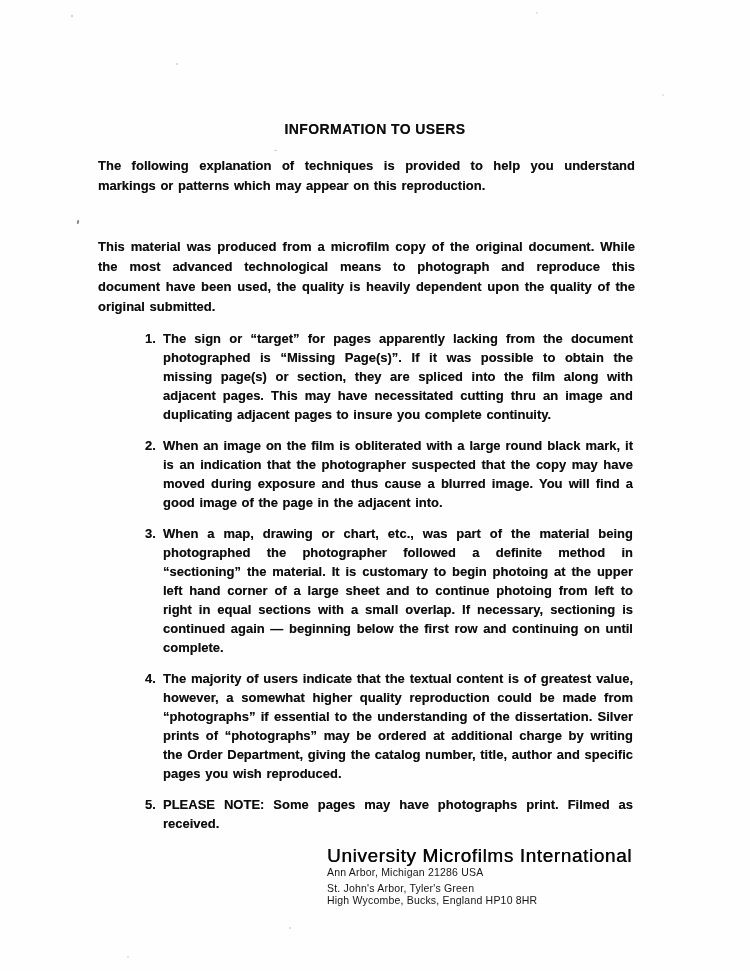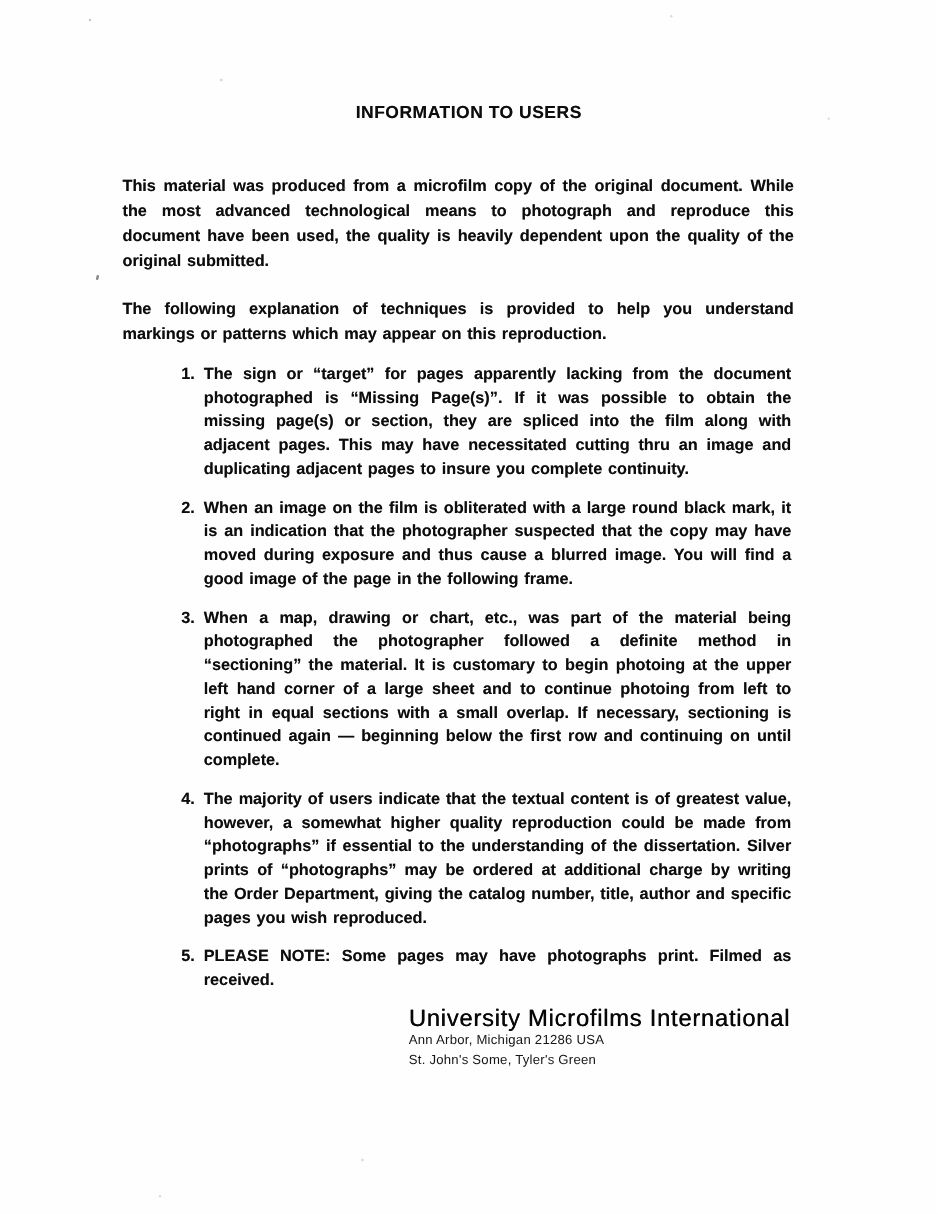--- a/index.html
+++ b/index.html
@@ -11,22 +11,22 @@
     position: relative;
     width: 750px;
     height: 971px;
     background: #fefefe;
     overflow: hidden;
     font-family: "Liberation Sans", sans-serif;
     color: #0d0d0d;
     -webkit-font-smoothing: antialiased;
   }
   .doc-title {
-    margin: 16px;
-    padding-top: 65px;
+    margin: 1px;
+    padding-top: 120px;
     text-align: center;
     font-size: 14px;
     line-height: 17px;
     font-weight: bold;
     letter-spacing: 0.4px;
     text-shadow: 0 0 0.5px rgba(0,0,0,0.55);
   }
   .para {
     margin: 0 0 0 98px;
     width: 537px;
@@ -87,51 +87,52 @@
     border-radius: 50%;
   }
 </style>
 </head>
 <body>
 
 <div class="page">
 
   <h1 class="doc-title">INFORMATION TO USERS</h1>
 
+  <p class="para para-2">The following explanation of techniques is provided to help you understand markings or patterns which may appear on this reproduction.</p>
+
   <p class="para para-1">This material was produced from a microfilm copy of the original document. While the most advanced technological means to photograph and reproduce this document have been used, the quality is heavily dependent upon the quality of the original submitted.</p>
-
-  <p class="para para-2">The following explanation of techniques is provided to help you understand markings or patterns which may appear on this reproduction.</p>
 
   <ol class="notes-list">
     <li class="note-item">
       <span class="note-num">1.</span>
       <span class="note-text">The sign or “target” for pages apparently lacking from the document photographed is “Missing Page(s)”. If it was possible to obtain the missing page(s) or section, they are spliced into the film along with adjacent pages. This may have necessitated cutting thru an image and duplicating adjacent pages to insure you complete continuity.</span>
     </li>
     <li class="note-item">
       <span class="note-num">2.</span>
-      <span class="note-text">When an image on the film is obliterated with a large round black mark, it is an indication that the photographer suspected that the copy may have moved during exposure and thus cause a blurred image. You will find a good image of the page in the following frame.</span>
+      <span class="note-text">When an image on the film is obliterated with a large round black mark, it is an indication that the photographer suspected that the copy may have moved during exposure and thus cause a blurred image. You will find a good image of the page in the adjacent into.</span>
     </li>
     <li class="note-item">
       <span class="note-num">3.</span>
       <span class="note-text">When a map, drawing or chart, etc., was part of the material being photographed the photographer followed a definite method in “sectioning” the material. It is customary to begin photoing at the upper left hand corner of a large sheet and to continue photoing from left to right in equal sections with a small overlap. If necessary, sectioning is continued again — beginning below the first row and continuing on until complete.</span>
     </li>
     <li class="note-item">
       <span class="note-num">4.</span>
       <span class="note-text">The majority of users indicate that the textual content is of greatest value, however, a somewhat higher quality reproduction could be made from “photographs” if essential to the understanding of the dissertation. Silver prints of “photographs” may be ordered at additional charge by writing the Order Department, giving the catalog number, title, author and specific pages you wish reproduced.</span>
     </li>
     <li class="note-item">
       <span class="note-num">5.</span>
       <span class="note-text">PLEASE NOTE: Some pages may have photographs print. Filmed as received.</span>
     </li>
   </ol>
 
   <div class="publisher">
     <div class="publisher-name">University Microfilms International</div>
     <div class="addr-line">Ann Arbor, Michigan 21286 USA</div>
-    <div class="addr-line addr-uk-start">St. John's Some, Tyler's Green</div>
+    <div class="addr-line addr-uk-start">St. John's Arbor, Tyler's Green</div>
+    <div class="addr-line">High Wycombe, Bucks, England HP10  8HR</div>
   </div>
 
   <span class="speck" style="left:71px; top:15px; width:2px; height:2px; opacity:0.45;"></span>
   <span class="speck" style="left:176px; top:63px; width:2px; height:2px; opacity:0.4;"></span>
   <span class="speck" style="left:536px; top:12px; width:2px; height:2px; opacity:0.3;"></span>
   <span class="speck" style="left:77px; top:220px; width:2px; height:4px; opacity:0.7; border-radius:1px; transform:rotate(14deg); background:#555;"></span>
   <span class="speck" style="left:274px; top:150px; width:3px; height:1px; opacity:0.4; border-radius:0;"></span>
   <span class="speck" style="left:289px; top:927px; width:2px; height:2px; opacity:0.35;"></span>
   <span class="speck" style="left:127px; top:956px; width:2px; height:2px; opacity:0.3;"></span>
   <span class="speck" style="left:662px; top:94px; width:2px; height:2px; opacity:0.25;"></span>

